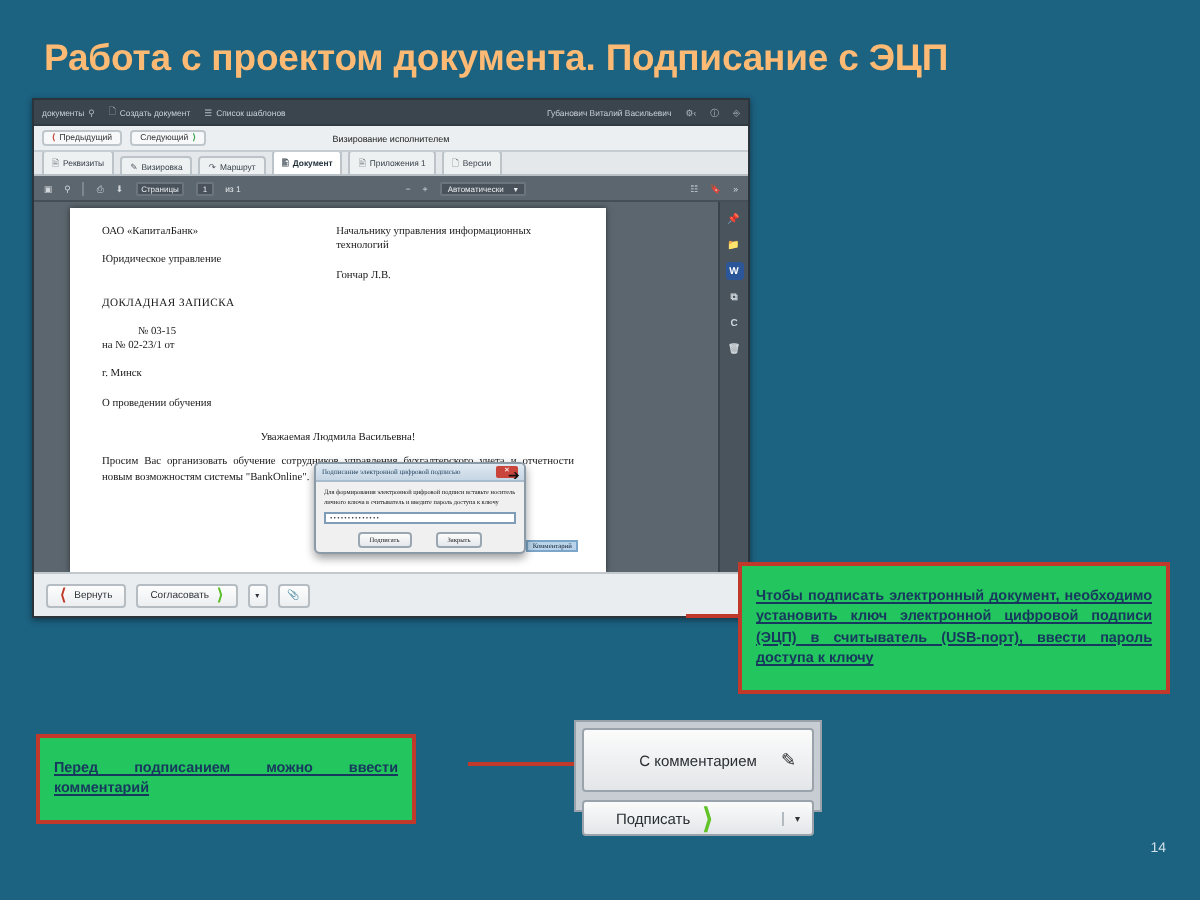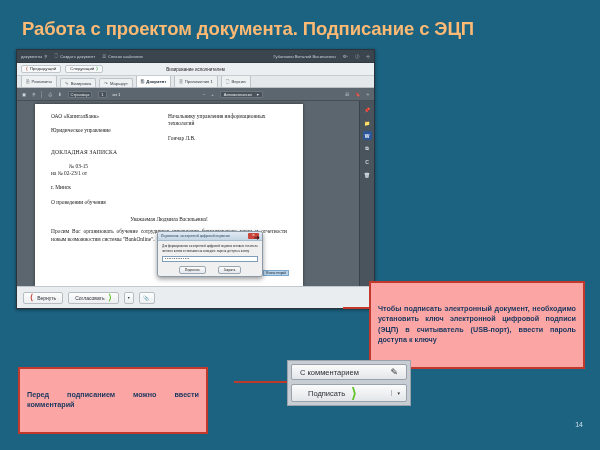--- a/index.html
+++ b/index.html
@@ -150,42 +150,42 @@
     display: flex; align-items: center; padding: 0 2px; overflow: hidden;
   }
   .dlg-btns { display: flex; justify-content: center; gap: 12px; margin-top: 4px; }
   .dlg-btn {
     border: 1px solid #9aa7b2; background: linear-gradient(#fcfcfc,#e4e8ec);
     border-radius: 2px; font-size: 3.3px; padding: 1px 5px; color: #222;
   }
   .cursor-arrow { position: absolute; left: 96px; top: 2px; font-size: 7px; color: #111; }
   
   .callout {
-    position: absolute; background: #fca5a5; border: 2px solid #c0392b;
+    position: absolute; background: #22c55e; border: 2px solid #c0392b;
     color: #17375e; font-weight: bold; text-align: justify;
-    font-size: 7.2px; line-height: 1.45; padding: 21px 7px;
+    font-size: 7.2px; line-height: 1.45; padding: 10px 7px; text-decoration: underline;
   }
   #callout-right { left: 369px; top: 281px; width: 216px; }
   #callout-left { left: 18px; top: 367px; width: 190px; }
   .leader {
     position: absolute; height: 2px; background: #c0392b;
   }
   #leader-right { left: 343px; top: 307px; width: 28px; }
   #leader-left { left: 234px; top: 381px; width: 56px; }
   
   #btn-graphic {
     position: absolute; left: 287px; top: 360px; width: 124px; height: 46px;
     background: #c7cdd2; border: 1px solid #9aa3ab; padding: 3px;
   }
   .gbtn {
     border: 1px solid #9aa3ab; border-radius: 2px;
     background: linear-gradient(#fbfbfb,#e3e6e9);
     display: flex; align-items: center; font-size: 7.5px; color: #2a2f34;
   }
-  #gbtn-comment { height: 16px; justify-content: space-between; gap: 12px; padding: 0 8px; }
+  #gbtn-comment { height: 32px; justify-content: flex-end; gap: 12px; padding: 0 8px; }
   #gbtn-sign { height: 18px; margin-top: 4px; padding: 0 6px; gap: 6px; }
   #gbtn-sign .lbl { margin-left: 10px; }
   #gbtn-sign .grow { flex: 1; }
   .pencil { font-size: 9px; color: #2b2b2b; }
   .bigchev { color: #62c329; font-size: 14px; font-weight: bold; line-height: 1; }
   .caret-cell {
     border-left: 1px solid #b3bac0; padding-left: 5px; font-size: 5px; color: #333;
   }
   
   #page-number {

